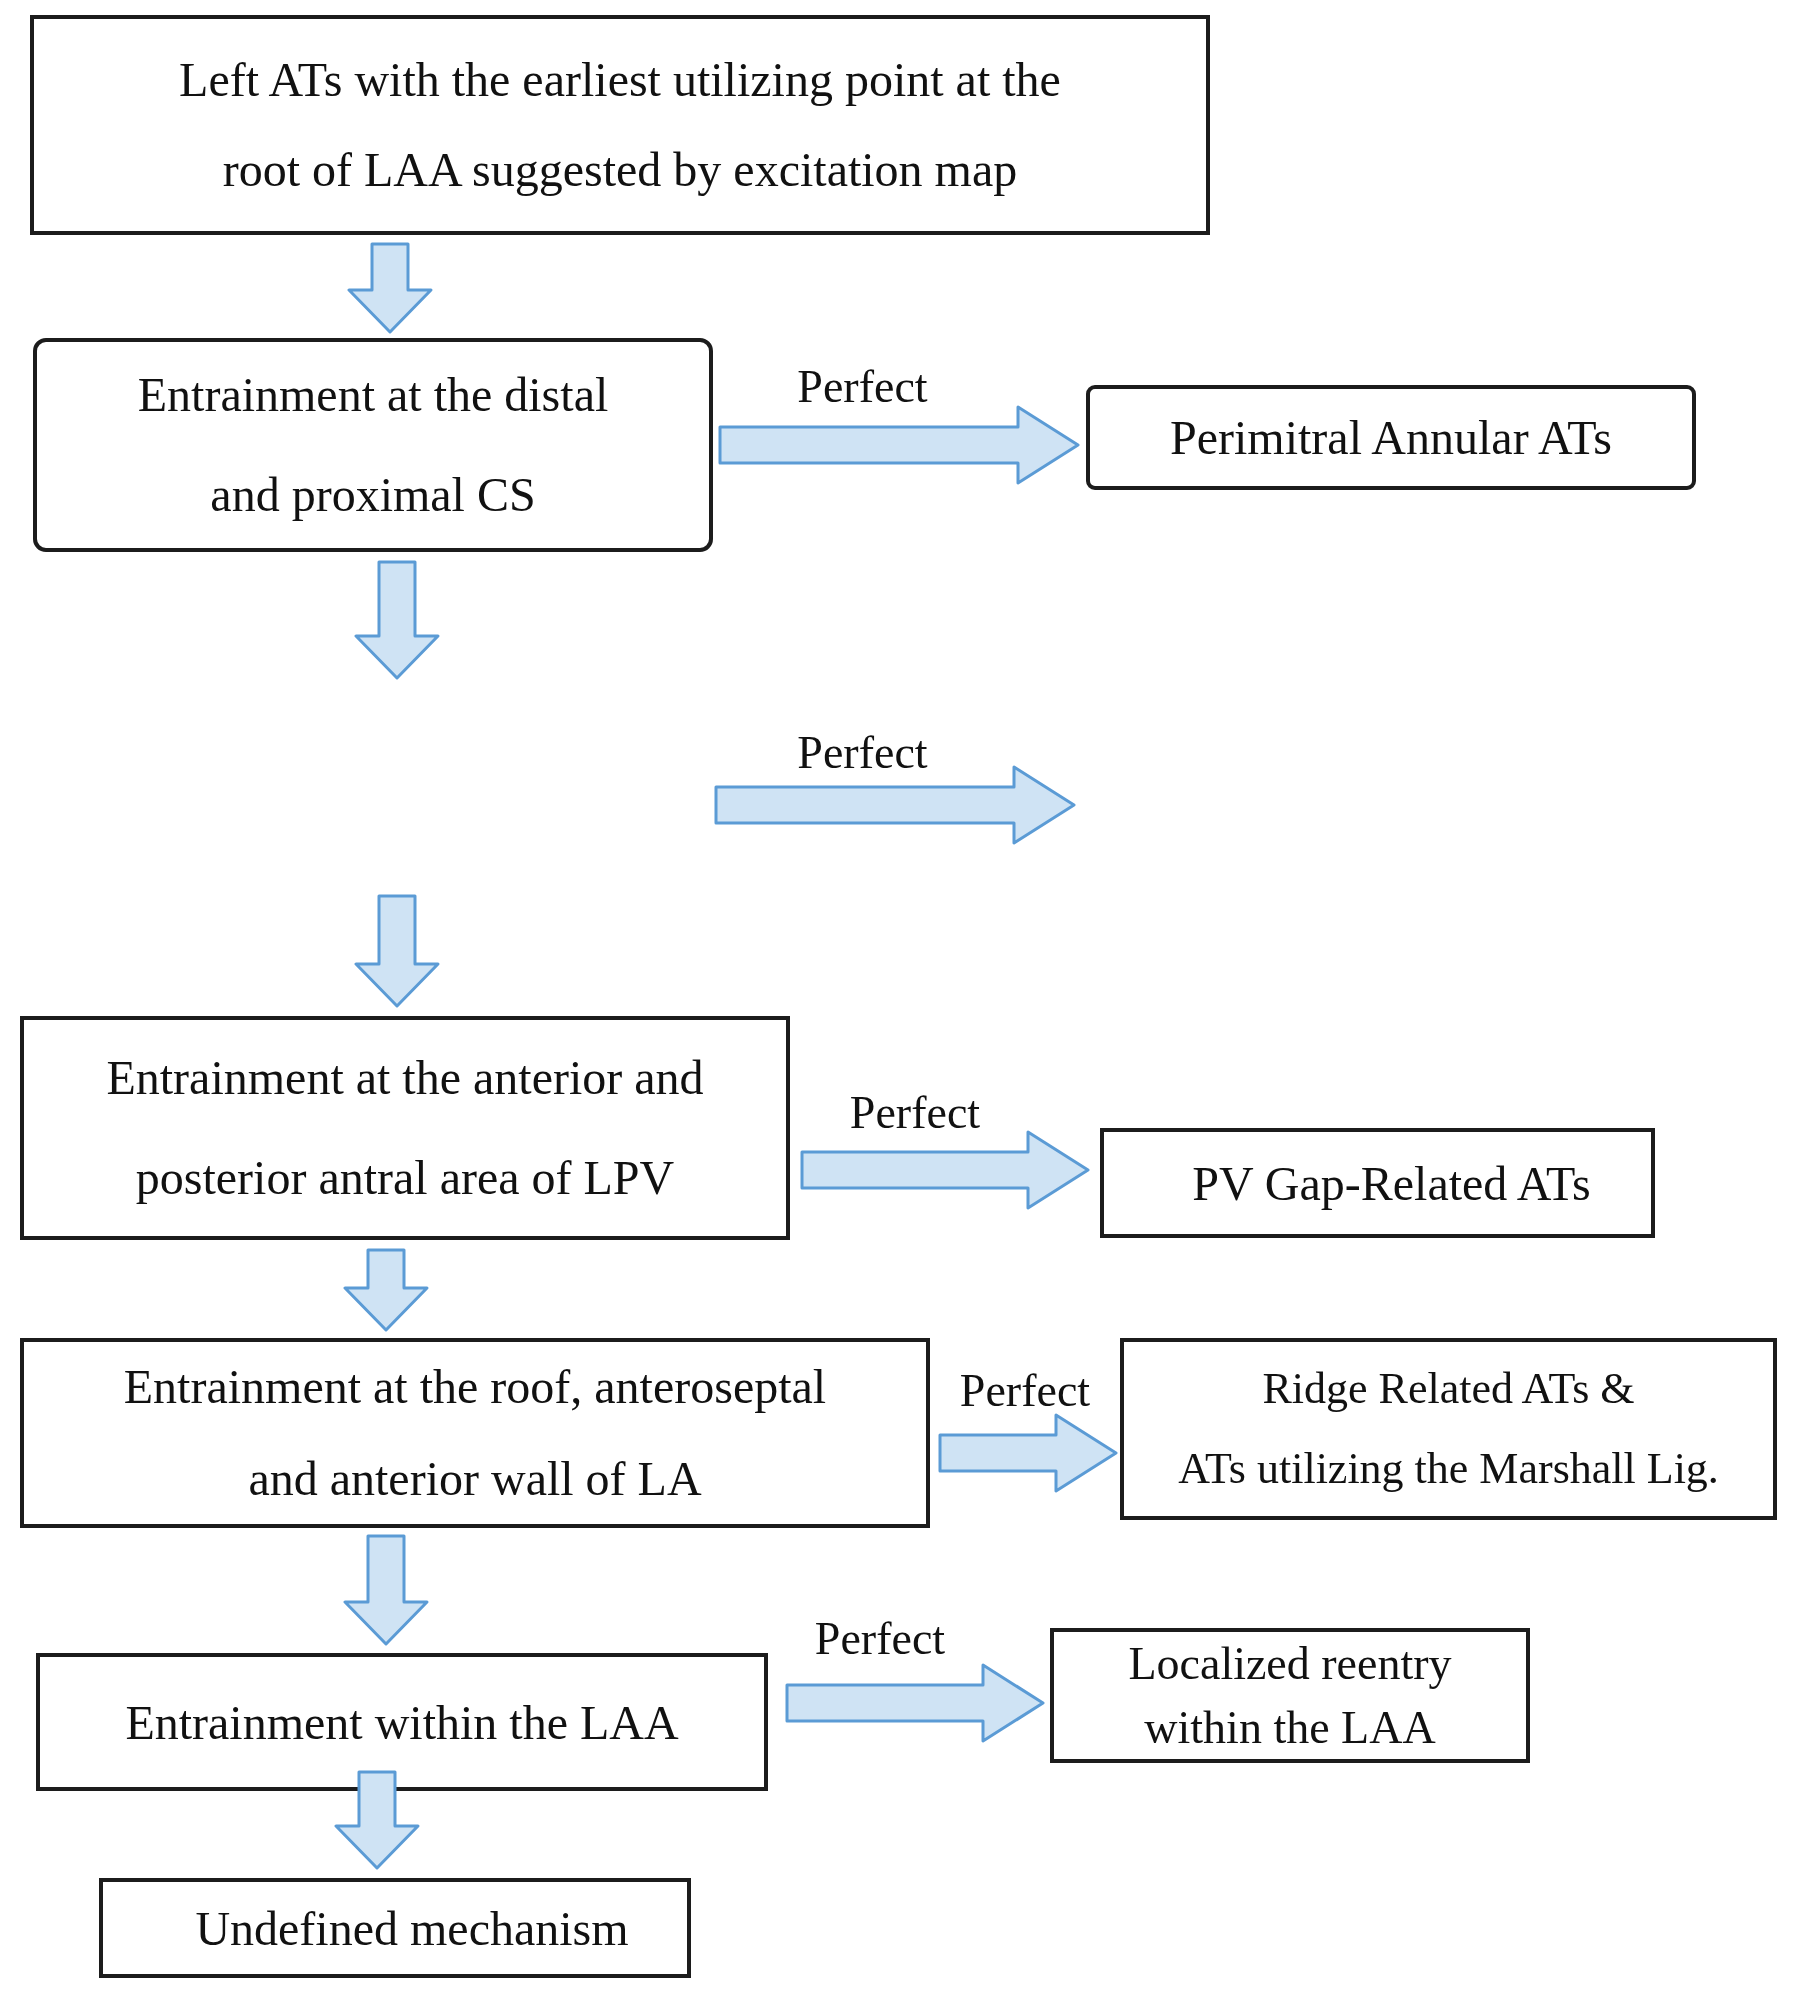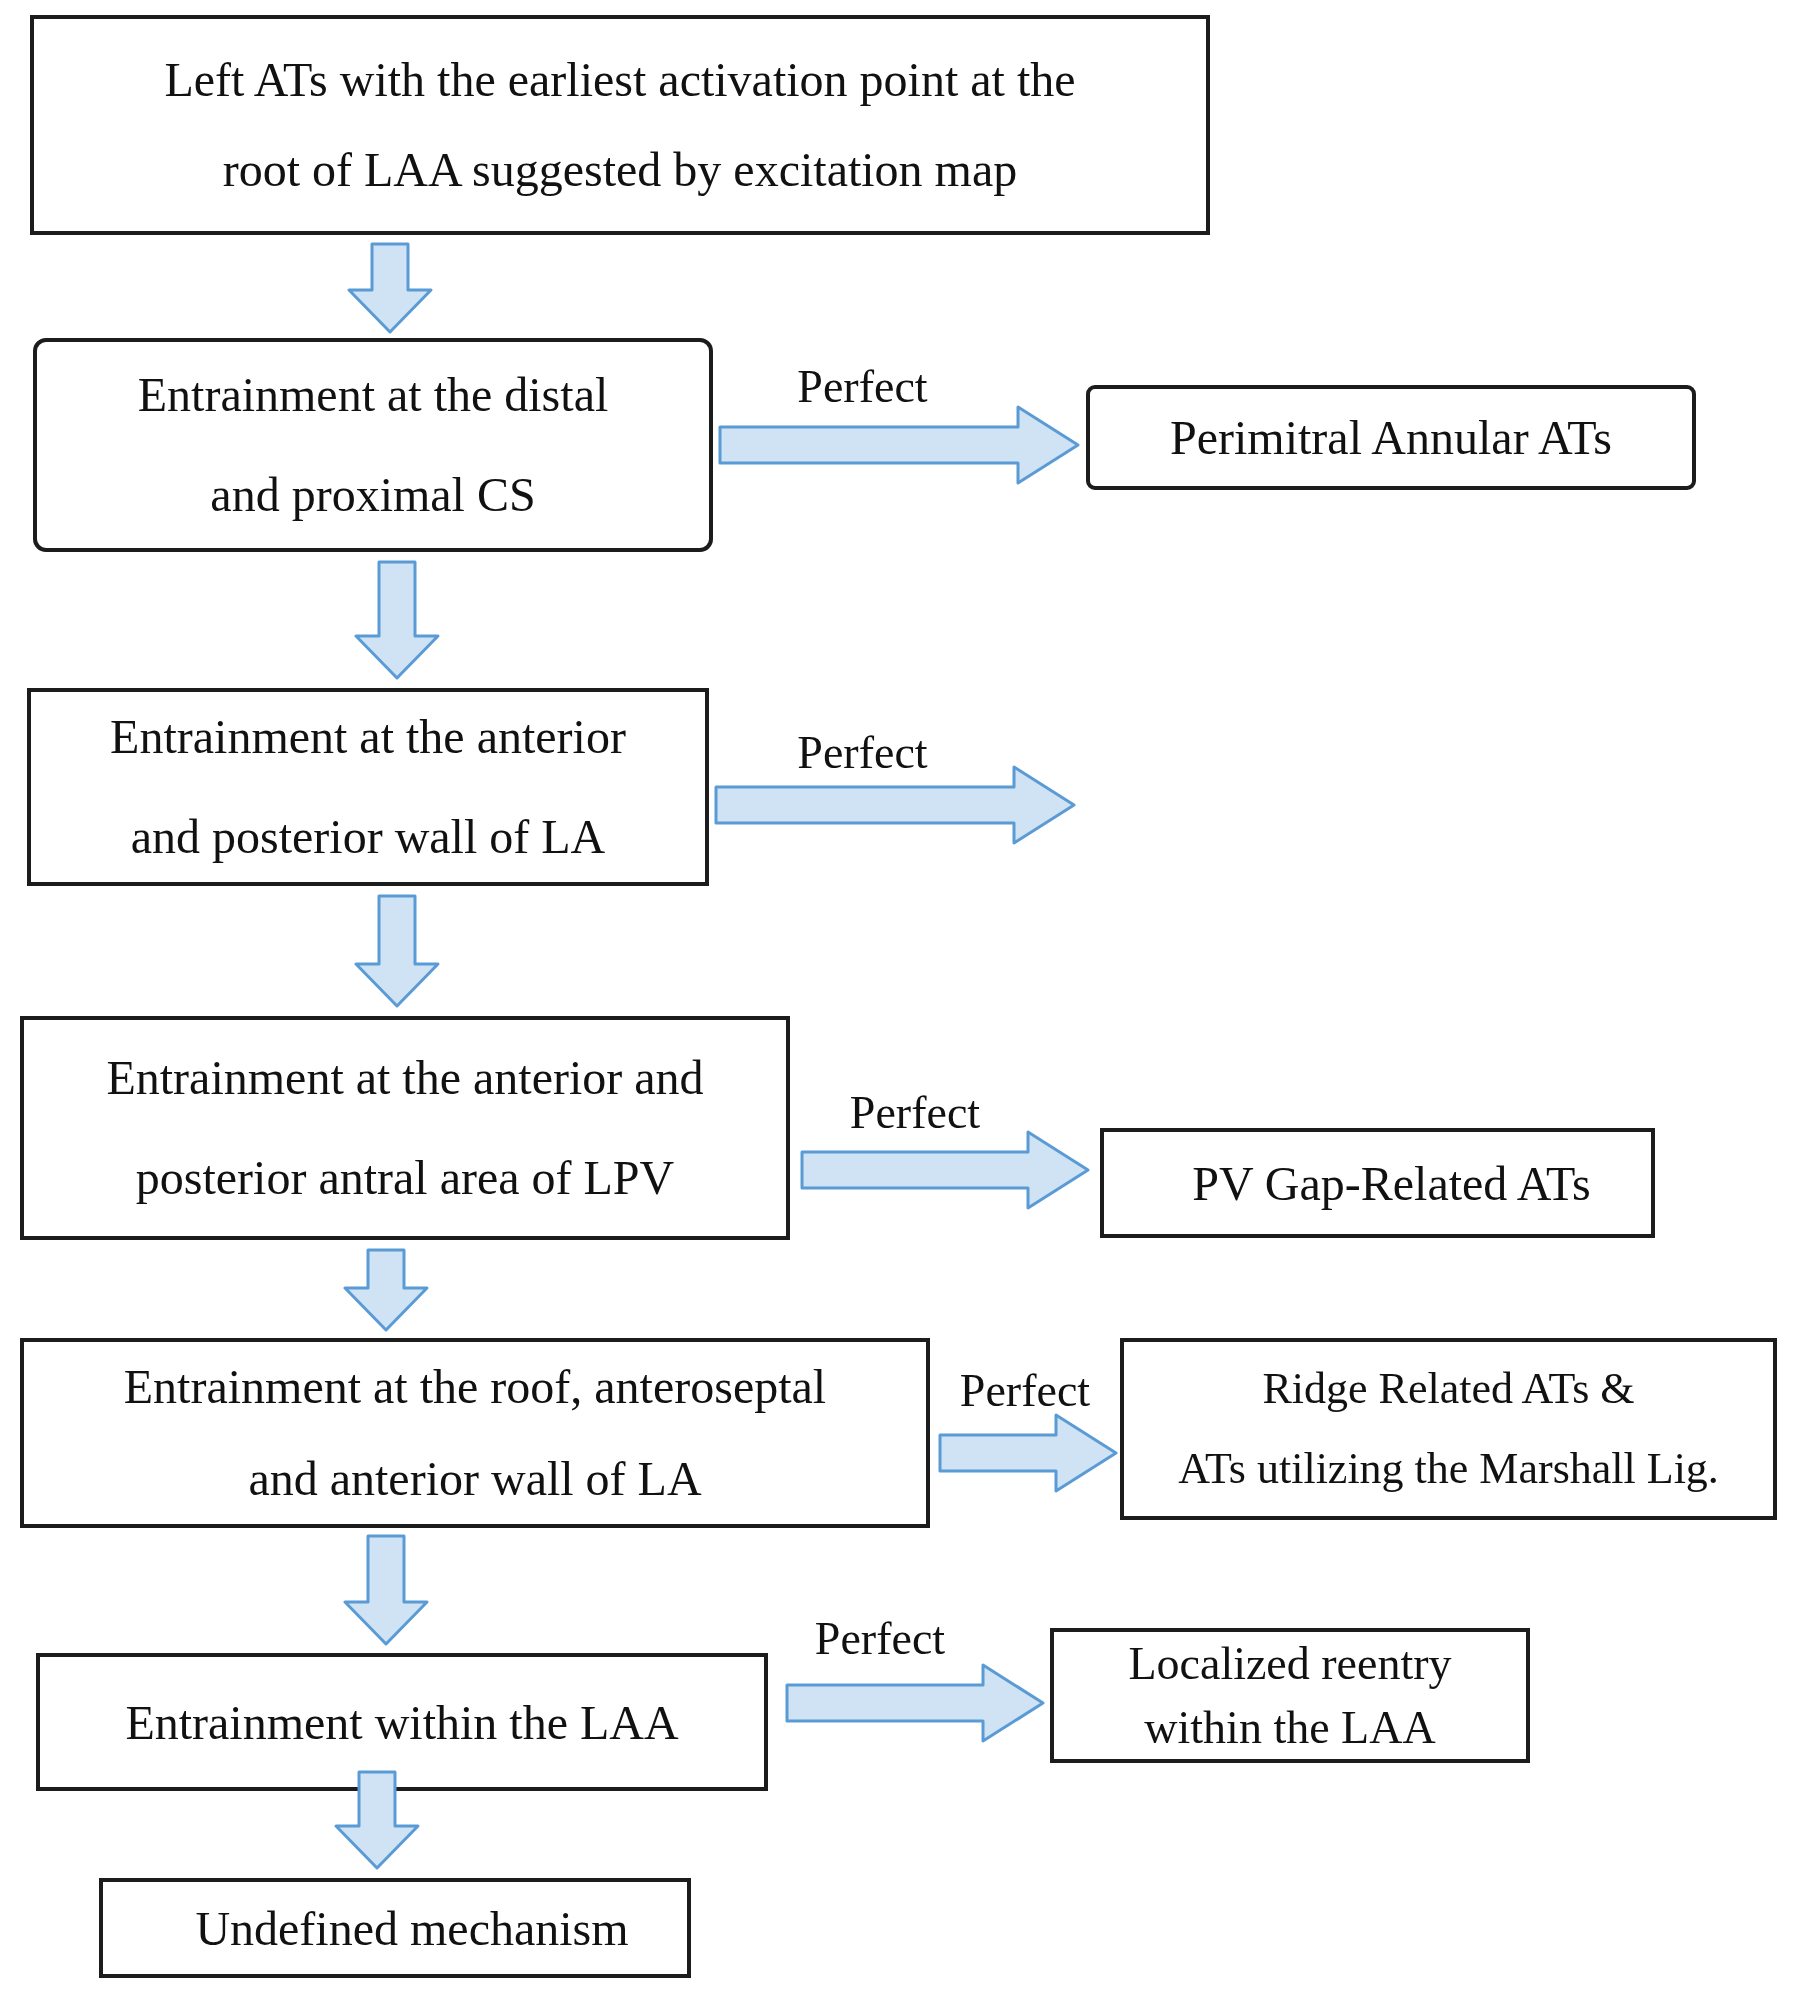--- a/index.html
+++ b/index.html
@@ -88,21 +88,21 @@
   .h3 { left: 800px; top: 1130px; }
   .h4 { left: 938px; top: 1413px; }
   .h5 { left: 785px; top: 1663px; }
 </style>
 </head>
 <body>
 
 <div class="canvas">
 
   <div class="box b1">
-    <span class="line">Left ATs with the earliest activation point at the</span>
+    <span class="line">Left ATs with the earliest utilizing point at the</span>
     <span class="line">root of LAA suggested by excitation map</span>
   </div>
 
   <svg class="arrow a1" width="86" height="92" viewBox="0 0 86 92">
     <polygon points="25,2 61,2 61,48 84,48 43,90 2,48 25,48" fill="#cfe3f4"></polygon>
   </svg>
 
   <div class="box b2">
     <span class="line">Entrainment at the distal</span>
     <span class="line">and proximal CS</span>
@@ -112,24 +112,20 @@
     <polygon points="2,22 300,22 300,2 360,40 300,78 300,58 2,58" fill="#cfe3f4"></polygon>
   </svg>
   <div class="box r1">
     <span class="line">Perimitral Annular ATs</span>
   </div>
 
   <svg class="arrow a2" width="86" height="120" viewBox="0 0 86 120">
     <polygon points="25,2 61,2 61,76 84,76 43,118 2,76 25,76" fill="#cfe3f4"></polygon>
   </svg>
 
-  <div class="box b3">
-    <span class="line">Entrainment at the anterior</span>
-    <span class="line">and posterior wall of LA</span>
-  </div>
   <div class="connector-label p2">Perfect</div>
   <svg class="arrow h2" width="362" height="80" viewBox="0 0 362 80">
     <polygon points="2,22 300,22 300,2 360,40 300,78 300,58 2,58" fill="#cfe3f4"></polygon>
   </svg>
 
   <svg class="arrow a3" width="86" height="114" viewBox="0 0 86 114">
     <polygon points="25,2 61,2 61,70 84,70 43,112 2,70 25,70" fill="#cfe3f4"></polygon>
   </svg>
 
   <div class="box b4">

